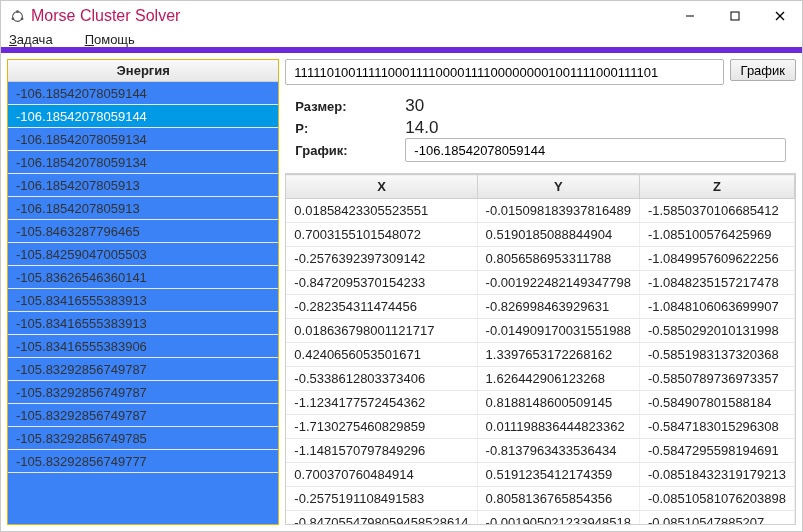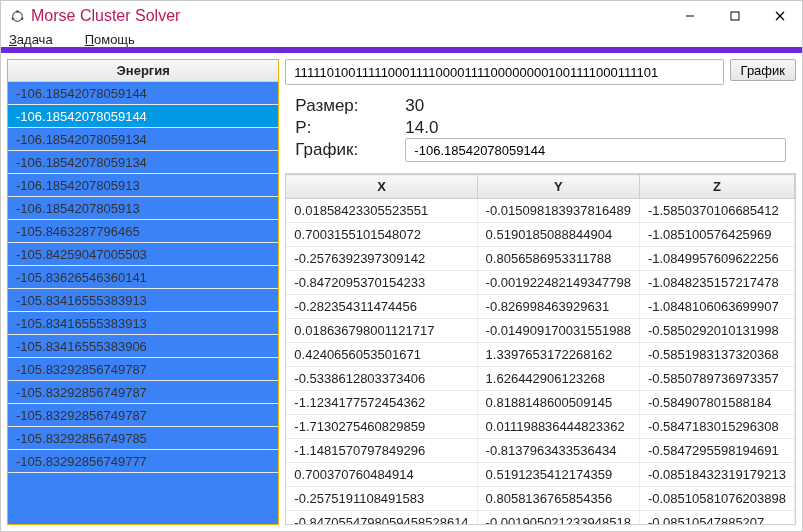--- a/index.html
+++ b/index.html
@@ -17,21 +17,21 @@
   .left-header { height:22px; display:flex; align-items:center; justify-content:center; background:linear-gradient(#f9f9f9,#e8e8e8); border-bottom:1px solid #cfcfcf; font-weight:bold; font-size:13px; }
   .left-list { flex:1; overflow-y:auto; }
   .list-row { height:23px; line-height:23px; padding:0 8px; border-bottom:1px solid #e9e9e9; font-size:13px; color:#333; white-space:nowrap; cursor:default;}
   .list-row.selected { background:#0099e5; color:#fff; }
   .right-panel { flex:1; display:flex; flex-direction:column; gap:6px; }
   .top-row { display:flex; gap:6px; }
   .bitstring { flex:1; height:26px; border:1px solid #b8b8b8; border-radius:2px; padding:0 8px; font-size:13px; background:#fff; }
   .graph-btn { height:22px; padding:0 10px; border:1px solid #adadad; background:linear-gradient(#f7f7f7,#e6e6e6); border-radius:2px; font-size:13px; cursor:default; }
   .details { border:0; padding:4px 10px 6px 10px; }
   .drow { display:flex; align-items:center; height:22px; }
-  .dlab { width:110px; font-weight:normal; font-size:17px; }
+  .dlab { width:110px; font-weight:bold; font-size:13px; }
   .dval { font-size:17px; }
   .energy-input { flex:1; height:24px; border:1px solid #b8b8b8; border-radius:2px; padding:0 8px; font-size:13px; background:#fff; }
   .tbl-wrap { flex:1; border:1px solid #cfcfcf; overflow:auto; }
   table { border-collapse:collapse; width:100%; }
   th { background:linear-gradient(#f9f9f9,#e6e6e6); border:1px solid #cfcfcf; height:24px; font-weight:bold; font-size:13px; }
   td { border-bottom:1px solid #e8e8e8; border-right:1px solid #eee; padding:4px 8px; font-size:13px; white-space:nowrap; }
   td:first-child,th:first-child{border-left:none;}
   
   ::-webkit-scrollbar { width:16px; height:16px; }
   ::-webkit-scrollbar-track { background:#f0f0f0; }

